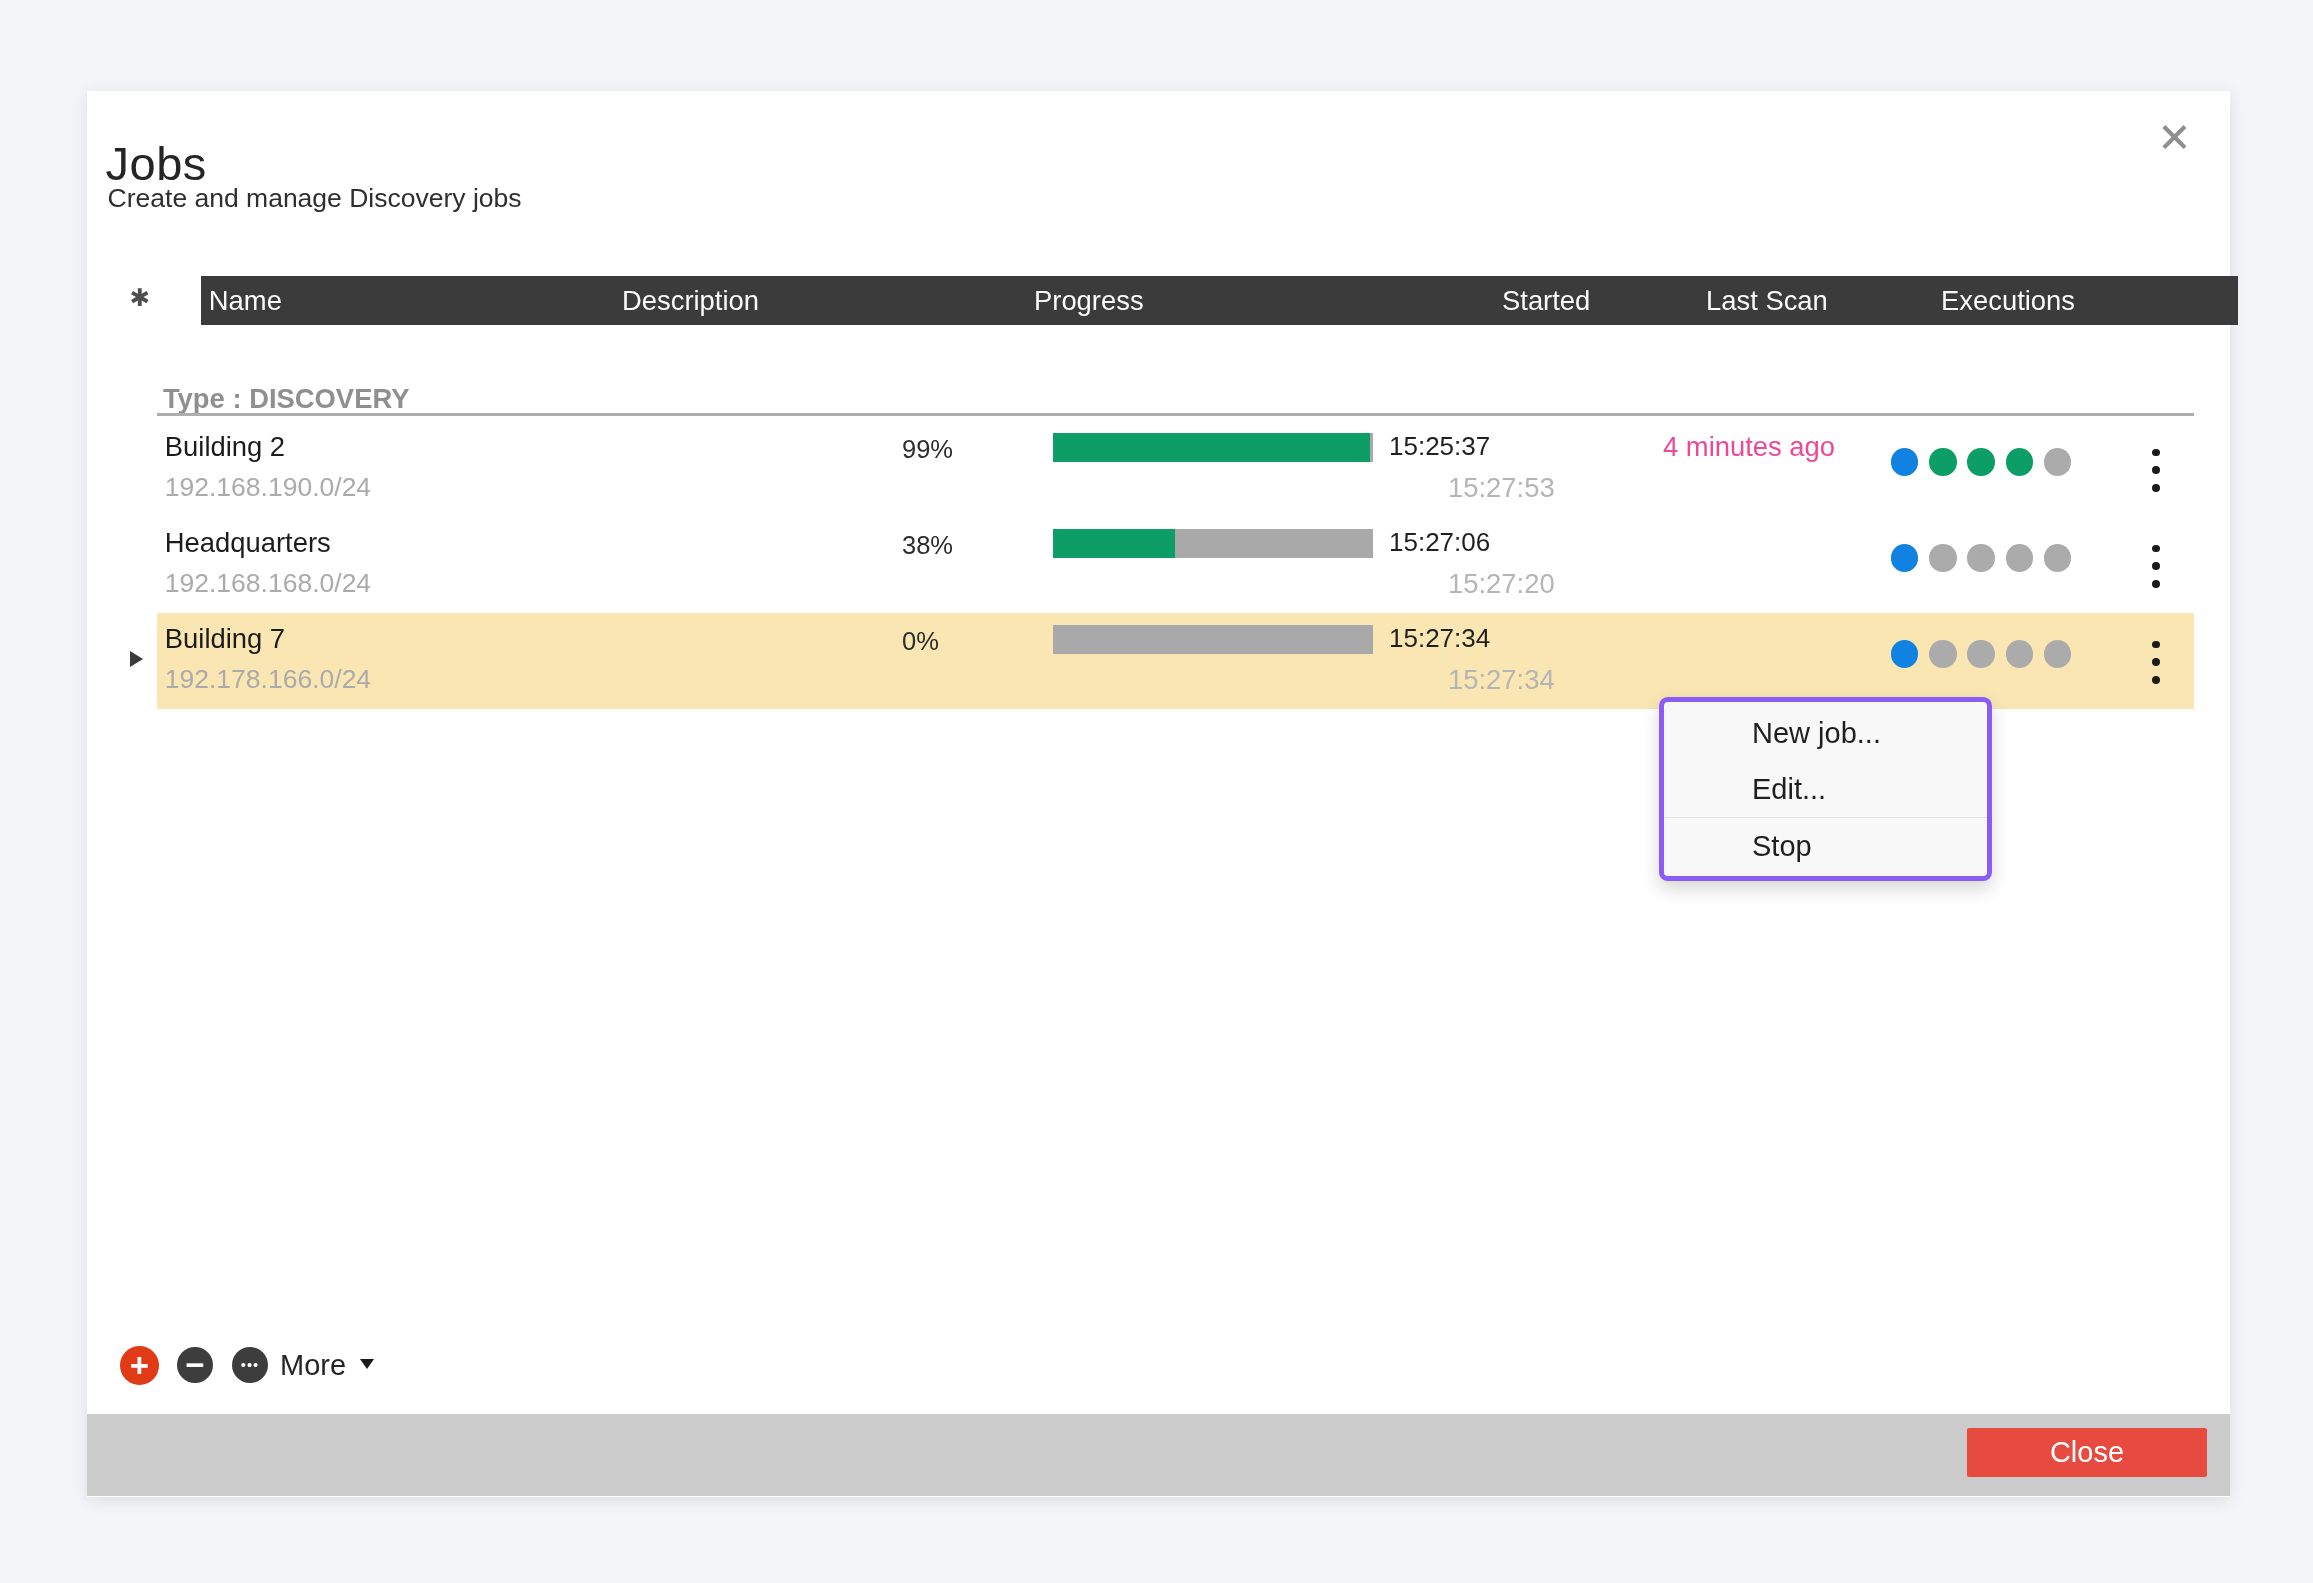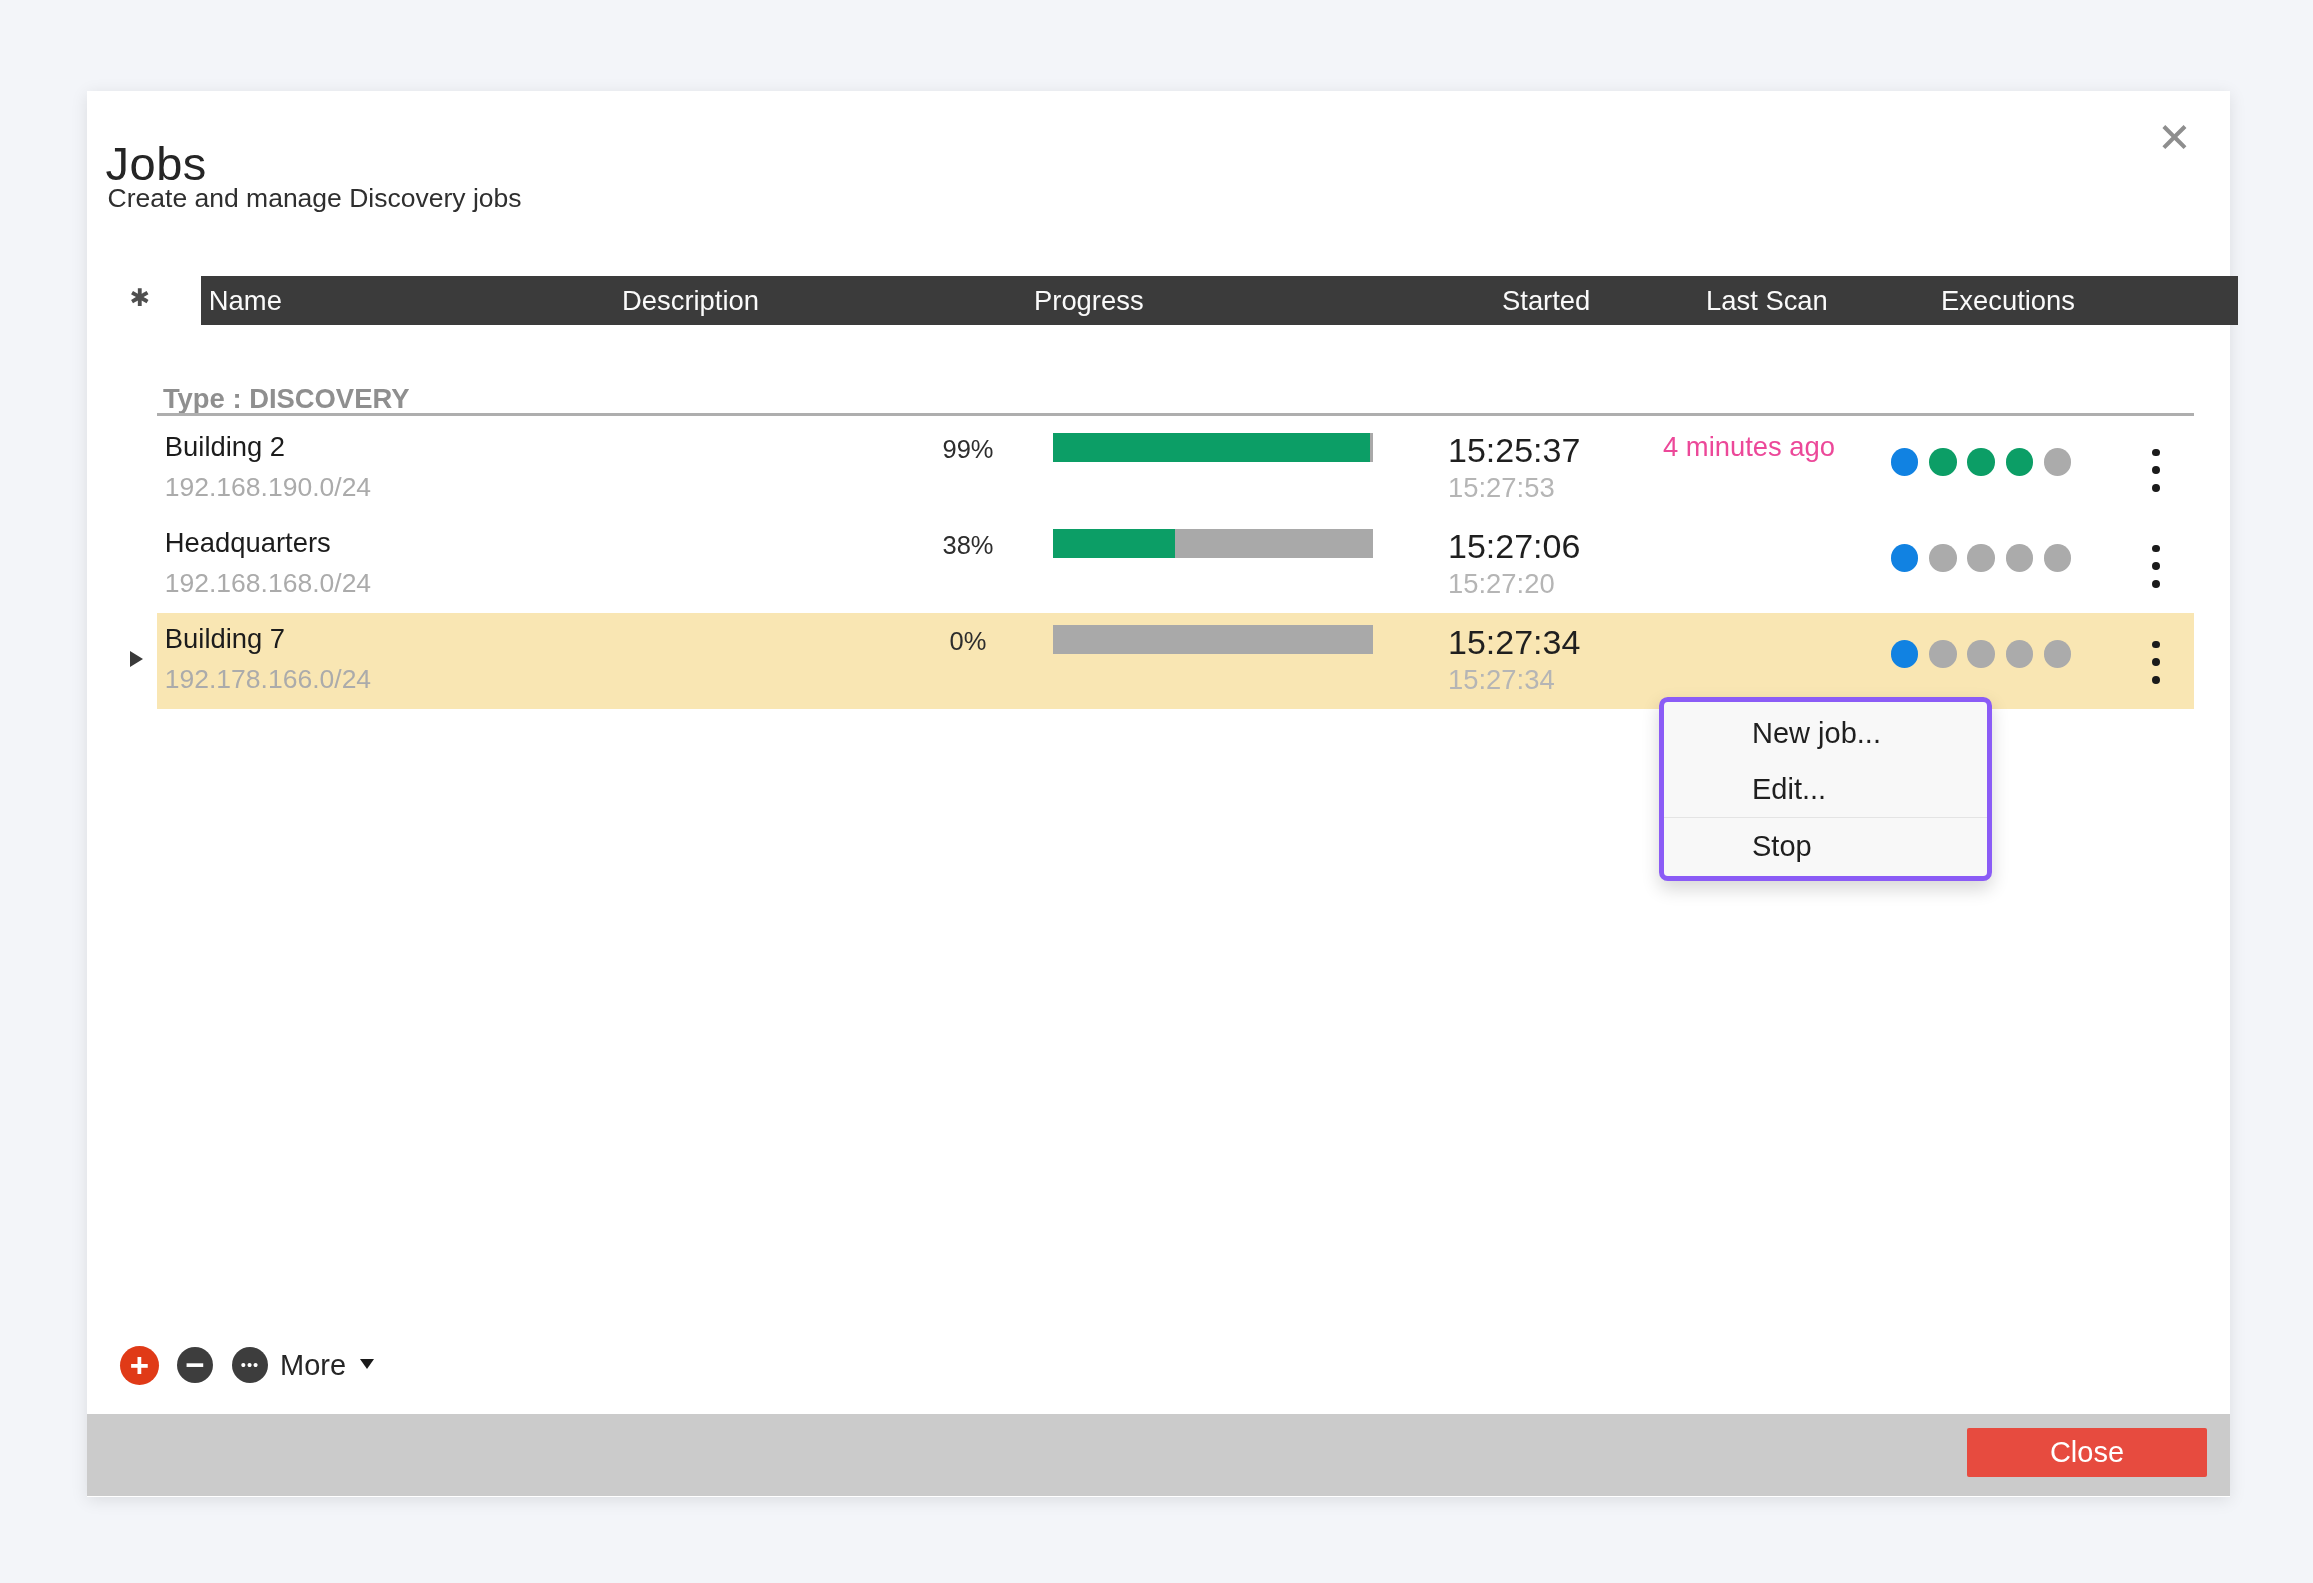--- a/index.html
+++ b/index.html
@@ -47,24 +47,24 @@
   .group-label {
     position:absolute; left:5.9px; top:99px;
     font-size:27.4px; font-weight:bold; color:#8F8F8F; white-space:nowrap;margin-top:8px;
   }
   .group-line { position:absolute; left:0; top:137px; width:100%; height:2.9px; background:#AEAEAE; }
   .rows { position:absolute; left:0; top:145px; width:100%; }
   .row { position:relative; width:100%; height:96px; background:transparent; }
   .row.selected { background: var(--row-highlight, #F9E6B3); }
   .cell-name { position:absolute; left:7.8px; top:9.8px; font-size:27.4px; color:#1C1C1C; white-space:nowrap; }
   .cell-subnet { position:absolute; left:7.8px; top:51px; font-size:26.5px; color:#ABABAB; white-space:nowrap; }
-  .cell-pct { position:absolute; left:745px; top:13.7px; width:132px; text-align:center; font-size:25.5px; color:#2D2D2D; }
+  .cell-pct { position:absolute; left:745px; top:13.7px; width:132px; text-align:left; font-size:25.5px; color:#2D2D2D; }
   .bar-track { position:absolute; left:896px; top:11.8px; width:320px; height:29px; background:#A9A9A9; }
   .bar-fill { position:absolute; left:0; top:0; height:29px; background:var(--green,#0C9E66); }
-  .cell-started1 { position:absolute; left:1291px; top:9.8px; font-size:34px; color:#1F1F1F; white-space:nowrap; }
+  .cell-started1 { position:absolute; left:1232px; top:9.8px; font-size:26px; color:#1F1F1F; white-space:nowrap; }
   .cell-started2 { position:absolute; left:1291px; top:51px; font-size:27.4px; color:#B5B5B5; white-space:nowrap; }
   .cell-lastscan { position:absolute; left:1506px; top:9.8px; font-size:27.4px; color:#ec4899; white-space:nowrap; }
   .dots { position:absolute; left:1734px; top:27.4px; display:flex; gap:10.8px; }
   .dot { width:27.4px; height:27.4px; border-radius:50%; }
   .kebab {
     position:absolute; left:1988px; top:21.6px; width:21.6px; height:55px;
     display:flex; flex-direction:column; align-items:center; justify-content:center; gap:9.8px;
     cursor:pointer;
   }
   .kdot { width:7.8px; height:7.8px; border-radius:50%; background:#1B1B1B; }

